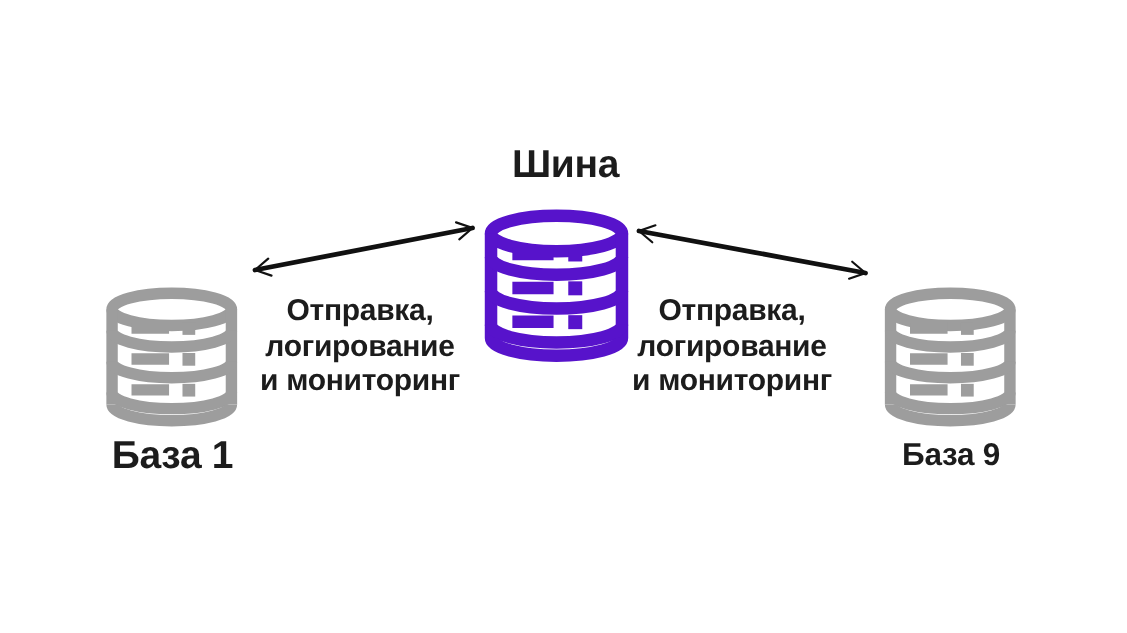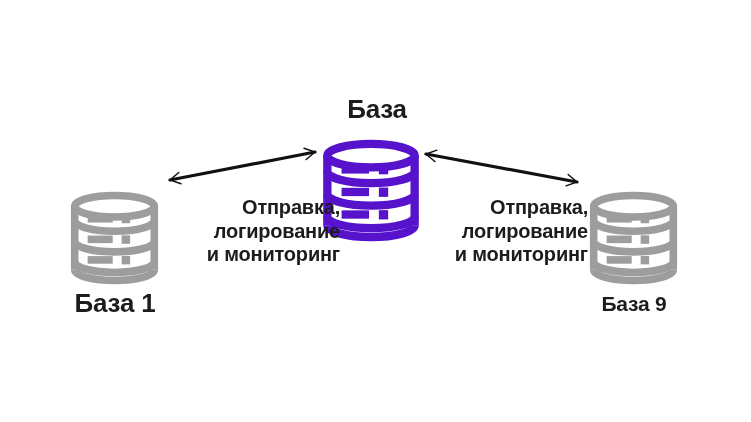--- a/index.html
+++ b/index.html
@@ -46,21 +46,21 @@
     font-weight: 700;
     color: var(--c-text, #1C1C1C);
     letter-spacing: -0.2px;
   }
   .bus-label { left: 286px; top: 95px;  width: 182px; font-size: 26px; line-height: 28px; }
   .db1-label { left: 35px;  top: 292px; width: 160px; font-size: 26px; line-height: 23px; }
   .db2-label { left: 554px; top: 292px; width: 160px; font-size: 21px; line-height: 23px; }
   .note {
     position: absolute;
     width: 200px;
-    text-align: right;
+    text-align: center;
     font-size: 20px;
     line-height: 23.5px;
     font-weight: 700;
     color: var(--c-text, #1C1C1C);
     white-space: pre-line;
     letter-spacing: -0.2px;
   }
   .note-left  { left: 140px; top: 196px; }
   .note-right { left: 388px; top: 196px; }
 </style>
@@ -95,21 +95,21 @@
           <rect x="60" y="49.5" width="9.5" height="9.5"></rect>
           <rect x="60" y="72.5" width="9.5" height="9.5"></rect>
         </g>
       </symbol>
     </defs>
 
     <line class="shaft" x1="170" y1="180" x2="315" y2="152" marker-start="url(#ah)" marker-end="url(#ah)"></line>
     <line class="shaft" x1="426" y1="154" x2="577" y2="182" marker-start="url(#ah)" marker-end="url(#ah)"></line>
   </svg>
 
-  <div class="label bus-label">База</div>
+  <div class="label bus-label">Шина</div>
   <svg class="icon bus-icon">
     <use href="#db-icon"></use>
   </svg>
 
   <svg class="icon db1-icon">
     <use href="#db-icon"></use>
   </svg>
   <div class="label db1-label">База 1</div>
 
   <svg class="icon db2-icon">

